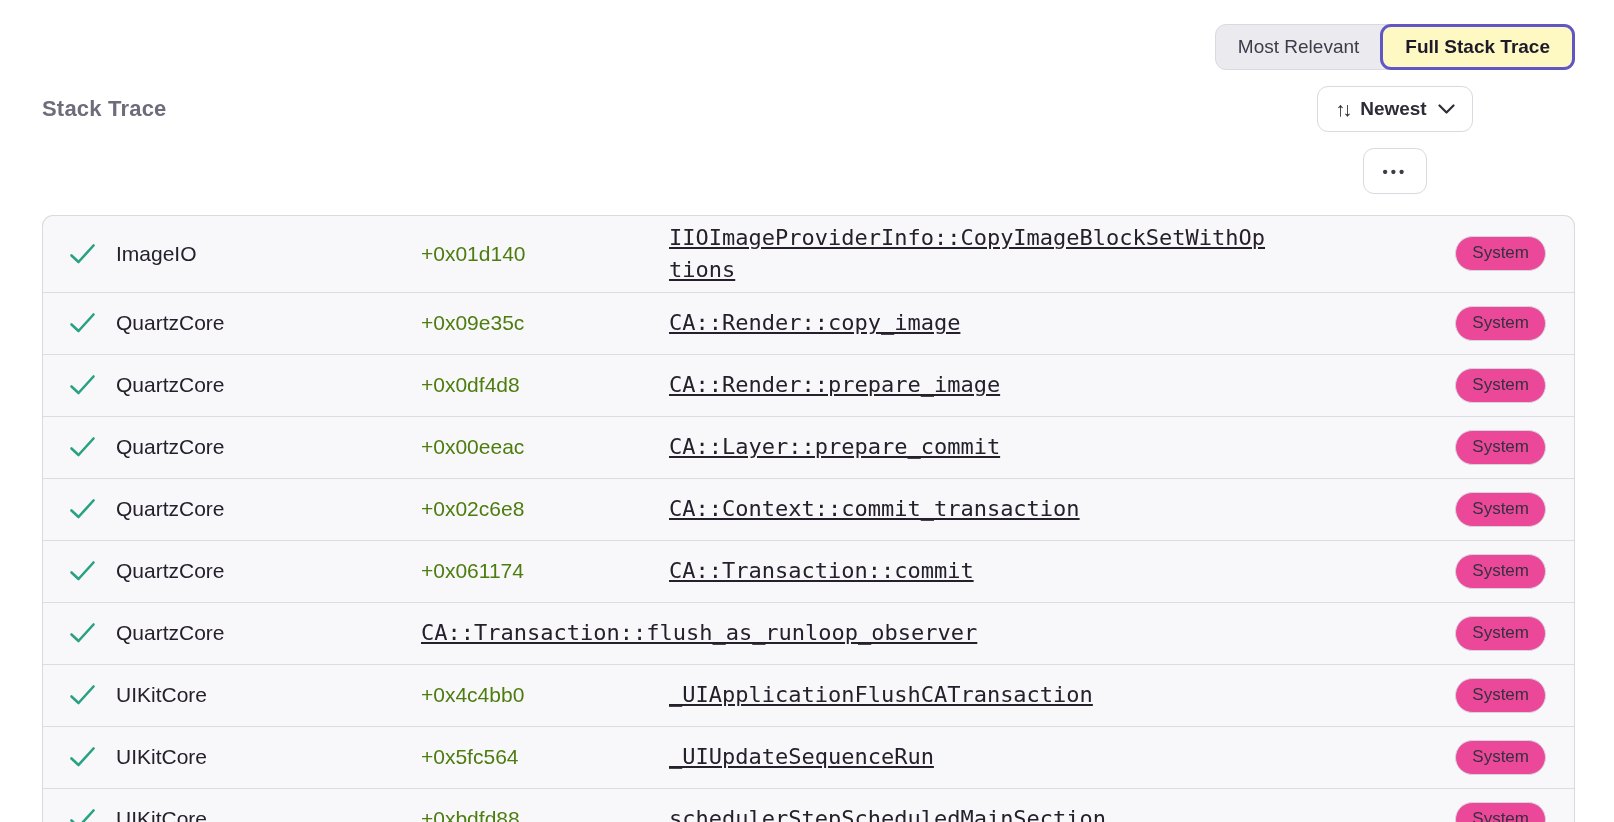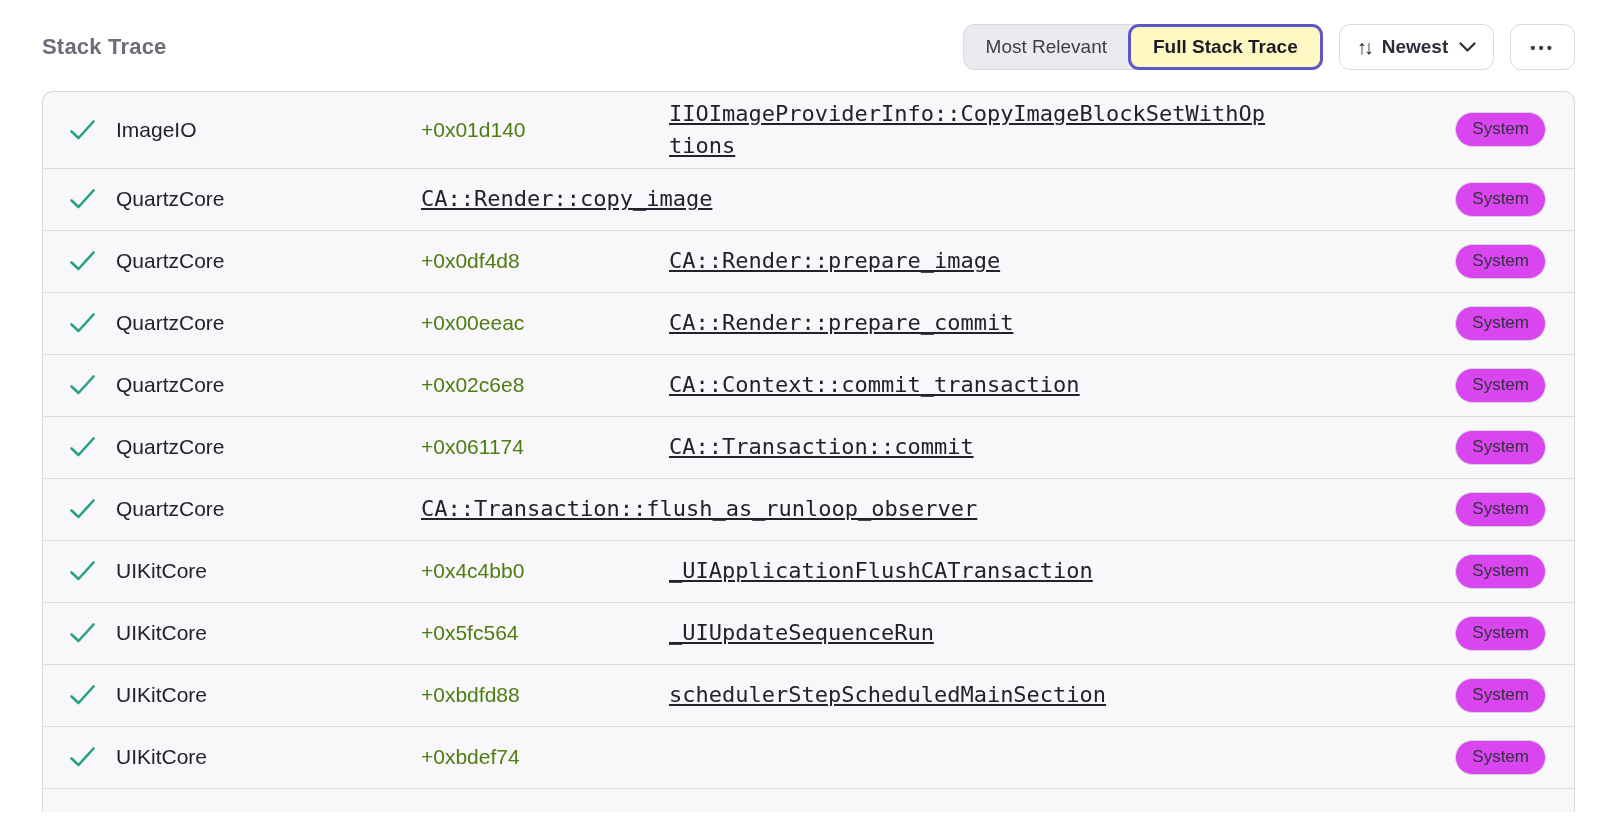--- a/index.html
+++ b/index.html
@@ -13,21 +13,21 @@
   .page { padding: 0 39px 0 42px; }
 
   
   .header {
     display: flex; align-items: center; justify-content: space-between;
     padding: 24px 0 21px 0;
   }
   .page-title {
     font-size: 22px; font-weight: 700; color: #6e6c7a; letter-spacing: 0.2px;
   }
-  .controls { display: flex; align-items: center; gap: 16px; }
+  .controls { display: flex; align-items: center; gap: 16px; flex-direction: column; }
 
   .segmented {
     display: flex; align-items: stretch;
     background: #ebebef; border: 1px solid #d9d9e1; border-radius: 11px;
     height: 46px;
   }
   .segment {
     display: flex; align-items: center;
     padding: 0 22px; font-size: 19px; color: #3f3b4a;
     border-radius: 11px; cursor: pointer; white-space: nowrap;
@@ -71,21 +71,21 @@
   }
   .cell-function {
     width: 602px; flex: none;
     font-family: "DejaVu Sans Mono", monospace;
     font-size: 22px; line-height: 1.45; color: #25202c;
     word-break: break-all;
     text-decoration: underline;
   }
   .cell-tag { margin-left: auto; flex: none; }
   .tag {
-    display: inline-block; background: #d946ef;
+    display: inline-block; background: #ec4899;
     border: 1px solid #d6d6de; border-radius: 999px;
     padding: 6px 16px 7px 16px; font-size: 17px; color: #343040;
   }
   .row-partial { height: 24px; border-top: 1px solid #dcdce3; }
 </style>
 </head>
 <body>
 
 <div class="page">
 
@@ -130,20 +130,21 @@
     </span>
   </div>
 
   <div class="row">
     <span class="cell-check">
       <svg width="27" height="22" viewBox="0 0 27 22">
         <path d="M2.5 12.5 L9.5 19 L24.5 2.5" fill="none" stroke="#2aa183" stroke-width="2.6" stroke-linecap="round" stroke-linejoin="round"></path>
       </svg>
     </span>
     <span class="cell-module">QuartzCore</span>
+    <a class="cell-address">+0x09e35c</a>
     <span class="cell-function">CA::Render::copy_image</span>
     <span class="cell-tag">
       <span class="tag">System</span>
     </span>
   </div>
 
   <div class="row">
     <span class="cell-check">
       <svg width="27" height="22" viewBox="0 0 27 22">
         <path d="M2.5 12.5 L9.5 19 L24.5 2.5" fill="none" stroke="#2aa183" stroke-width="2.6" stroke-linecap="round" stroke-linejoin="round"></path>
@@ -158,21 +159,21 @@
   </div>
 
   <div class="row">
     <span class="cell-check">
       <svg width="27" height="22" viewBox="0 0 27 22">
         <path d="M2.5 12.5 L9.5 19 L24.5 2.5" fill="none" stroke="#2aa183" stroke-width="2.6" stroke-linecap="round" stroke-linejoin="round"></path>
       </svg>
     </span>
     <span class="cell-module">QuartzCore</span>
     <a class="cell-address">+0x00eeac</a>
-    <span class="cell-function">CA::Render::prepare_commit</span>
+    <span class="cell-function">CA::Layer::prepare_commit</span>
     <span class="cell-tag">
       <span class="tag">System</span>
     </span>
   </div>
 
   <div class="row">
     <span class="cell-check">
       <svg width="27" height="22" viewBox="0 0 27 22">
         <path d="M2.5 12.5 L9.5 19 L24.5 2.5" fill="none" stroke="#2aa183" stroke-width="2.6" stroke-linecap="round" stroke-linejoin="round"></path>
       </svg>

